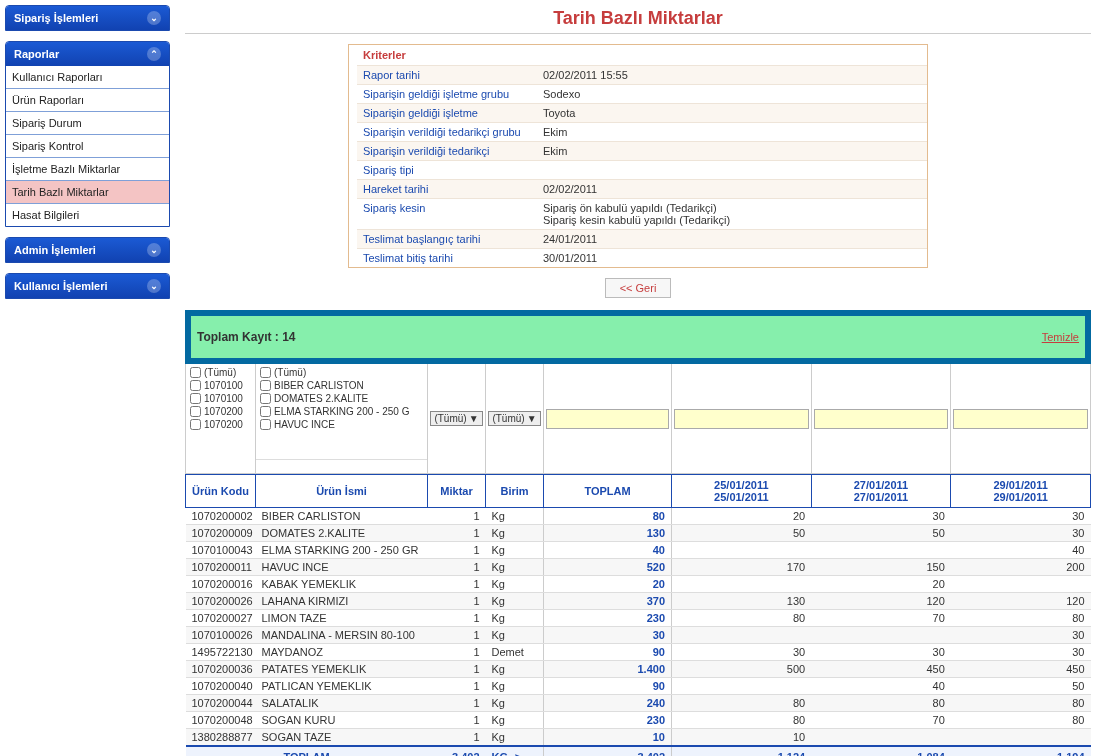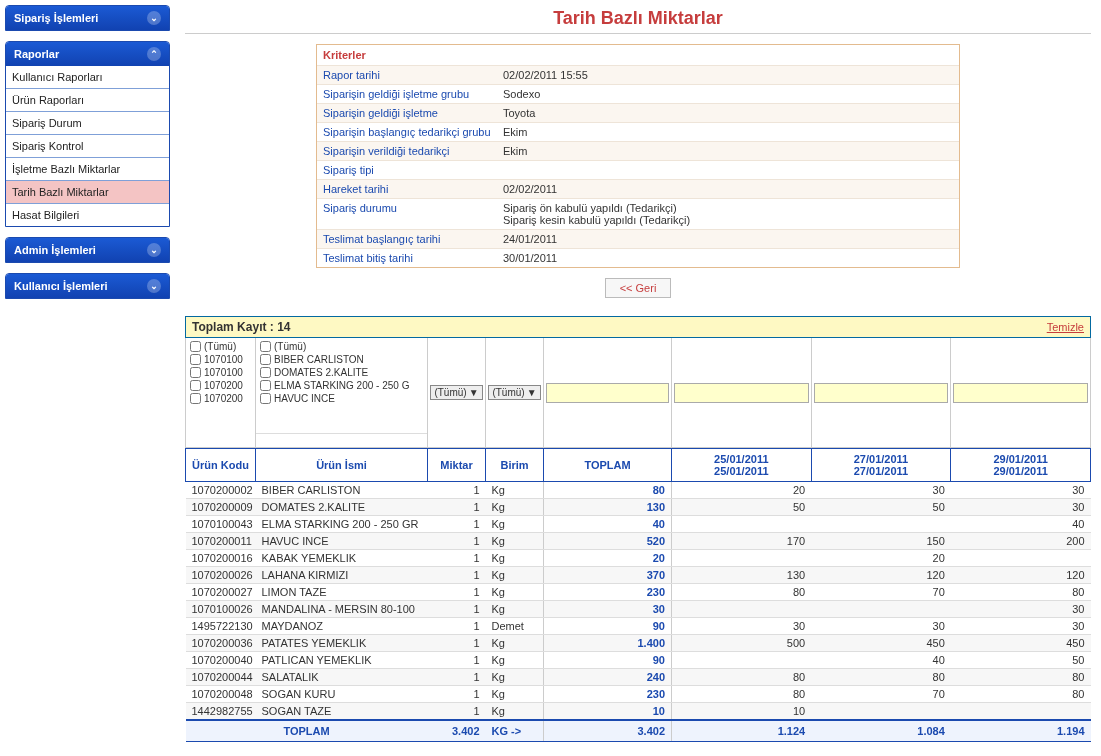--- a/index.html
+++ b/index.html
@@ -11,32 +11,32 @@
   .nav-section { margin-bottom: 10px; border: 1px solid #1b4aaf; border-radius: 4px 4px 0 0; overflow: hidden; }
   .nav-header { background: linear-gradient(#1b5ad4, #1142b1); color: #fff; font-weight: bold; font-size: 11px; padding: 5px 8px; display: flex; justify-content: space-between; align-items: center; cursor: pointer; }
   .nav-toggle { width: 14px; height: 14px; border-radius: 50%; background: rgba(255,255,255,0.25); display: flex; align-items: center; justify-content: center; font-size: 9px; color: #fff; }
   .nav-items { background: #fff; }
   .nav-item { padding: 5px 6px; border-top: 1px solid #7fa0d8; color: #222; cursor: pointer; }
   .nav-item.active { background: #f4c4c4; }
   .nav-items .nav-item:first-child { border-top: none; }
 
   .title { color: #c63d3d; font-size: 18px; font-weight: bold; text-align: center; padding: 8px 0 4px; border-bottom: 1px solid #ccc; margin-bottom: 10px; }
 
-  .criteria-box { width: 644px; margin: 0 auto 10px; border: 1px solid #e3bb8f; }
+  .criteria-box { width: 580px; margin: 0 auto 10px; border: 1px solid #e3bb8f; padding-left: 8px; }
   .criteria-title { color: #c63d3d; font-weight: bold; padding: 4px 6px; }
   .crit-row { display: flex; border-top: 1px solid #eee4d8; }
   .crit-row:nth-child(even) { background: #fff; }
   .crit-row:nth-child(odd) { background: #fbf6f0; }
   .crit-label { width: 180px; padding: 3px 6px; color: #1b4aaf; font-weight: normal; }
   .crit-value { flex: 1; padding: 3px 6px; color: #333; }
 
-  .back-wrap { text-align: center; margin-bottom: 18px; }
+  .back-wrap { text-align: center; margin-bottom: 12px; }
   .back-btn { display: inline-block; padding: 3px 14px; border: 1px solid #bbb; background: #f7f7f7; color: #c63d3d; font-size: 11px; cursor: pointer; }
 
-  .grid-top { border: 1px solid #0369a1; background: #fef9c3; padding: 3px 6px; display: flex; justify-content: space-between; align-items: center; }
+  .grid-top { border: 6px solid #0369a1; background: #86efac; padding: 14px 6px; display: flex; justify-content: space-between; align-items: center; }
   .grid-top b { font-size: 12px; }
   .clear-link { color: #c63d3d; text-decoration: underline; cursor: pointer; }
 
   .filter-zone { display: flex; border: 1px solid #ccc; border-top: none; }
   .filter-col1 { width: 70px; border-right: 1px solid #ccc; }
   .filter-col2 { width: 172px; border-right: 1px solid #ccc; }
   .filter-list { height: 95px; overflow-y: scroll; font-size: 10px; padding: 2px; }
   .filter-list label { display: flex; align-items: center; gap: 3px; padding: 1px 2px; white-space: nowrap; }
   .filter-list input[type=checkbox]{ width: 11px; height: 11px; }
   .filter-scrollx { border-top: 1px solid #ddd; height: 14px; overflow-x: scroll; overflow-y: hidden; }
@@ -120,36 +120,36 @@
           </div>
           <div class="crit-row">
             <div class="crit-label">Siparişin geldiği işletme grubu</div>
             <div class="crit-value" style="white-space: pre-line;">Sodexo</div>
           </div>
           <div class="crit-row">
             <div class="crit-label">Siparişin geldiği işletme</div>
             <div class="crit-value" style="white-space: pre-line;">Toyota</div>
           </div>
           <div class="crit-row">
-            <div class="crit-label">Siparişin başlangıç tedarikçi grubu</div>
+            <div class="crit-label">Siparişin verildiği tedarikçi grubu</div>
             <div class="crit-value" style="white-space: pre-line;">Ekim</div>
           </div>
           <div class="crit-row">
             <div class="crit-label">Siparişin verildiği tedarikçi</div>
             <div class="crit-value" style="white-space: pre-line;">Ekim</div>
           </div>
           <div class="crit-row">
             <div class="crit-label">Sipariş tipi</div>
           </div>
           <div class="crit-row">
             <div class="crit-label">Hareket tarihi</div>
             <div class="crit-value" style="white-space: pre-line;">02/02/2011</div>
           </div>
           <div class="crit-row">
-            <div class="crit-label">Sipariş durumu</div>
+            <div class="crit-label">Sipariş kesin</div>
             <div class="crit-value" style="white-space: pre-line;">Sipariş ön kabulü yapıldı (Tedarikçi)
 Sipariş kesin kabulü yapıldı (Tedarikçi)</div>
           </div>
           <div class="crit-row">
             <div class="crit-label">Teslimat başlangıç tarihi</div>
             <div class="crit-value" style="white-space: pre-line;">24/01/2011</div>
           </div>
           <div class="crit-row">
             <div class="crit-label">Teslimat bitiş tarihi</div>
             <div class="crit-value" style="white-space: pre-line;">30/01/2011</div>
@@ -400,21 +400,21 @@
             <td class="code-cell">1070200048</td>
             <td>SOGAN KURU</td>
             <td class="num">1</td>
             <td>Kg</td>
             <td class="num toplam-col">230</td>
             <td class="num">80</td>
             <td class="num">70</td>
             <td class="num">80</td>
           </tr>
           <tr>
-            <td class="code-cell">1442982755</td>
+            <td class="code-cell">1380288877</td>
             <td>SOGAN TAZE</td>
             <td class="num">1</td>
             <td>Kg</td>
             <td class="num toplam-col">10</td>
             <td class="num">10</td>
             <td class="num"></td>
             <td class="num"></td>
           </tr>
         </tbody>
       <tfoot>

